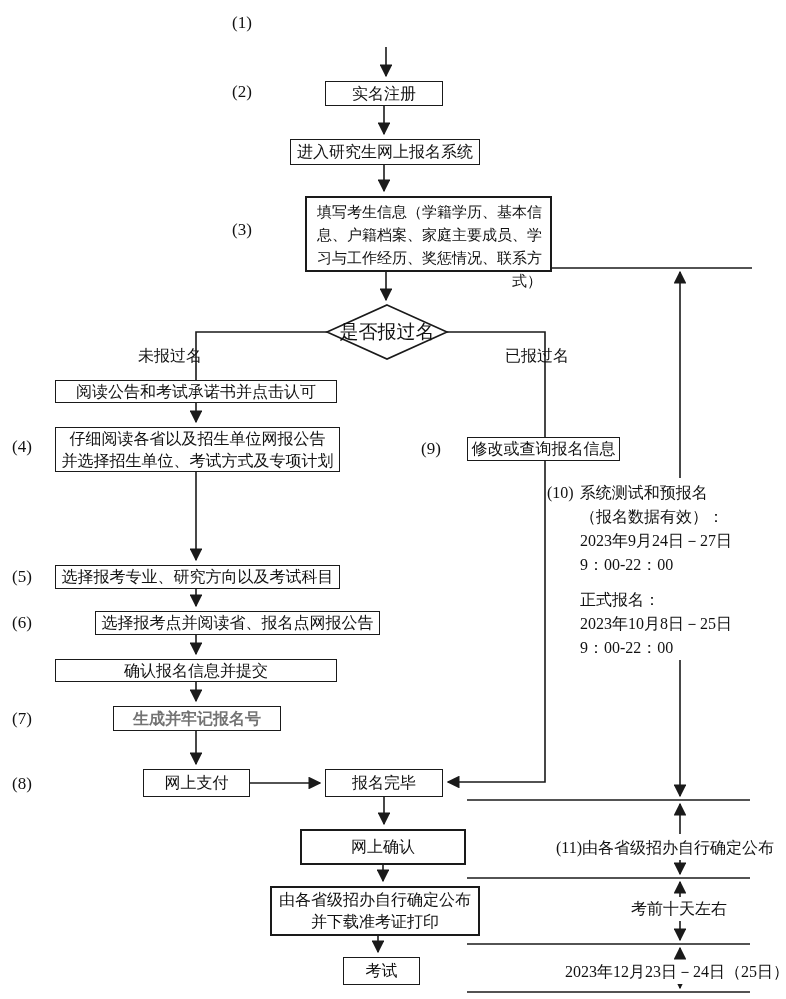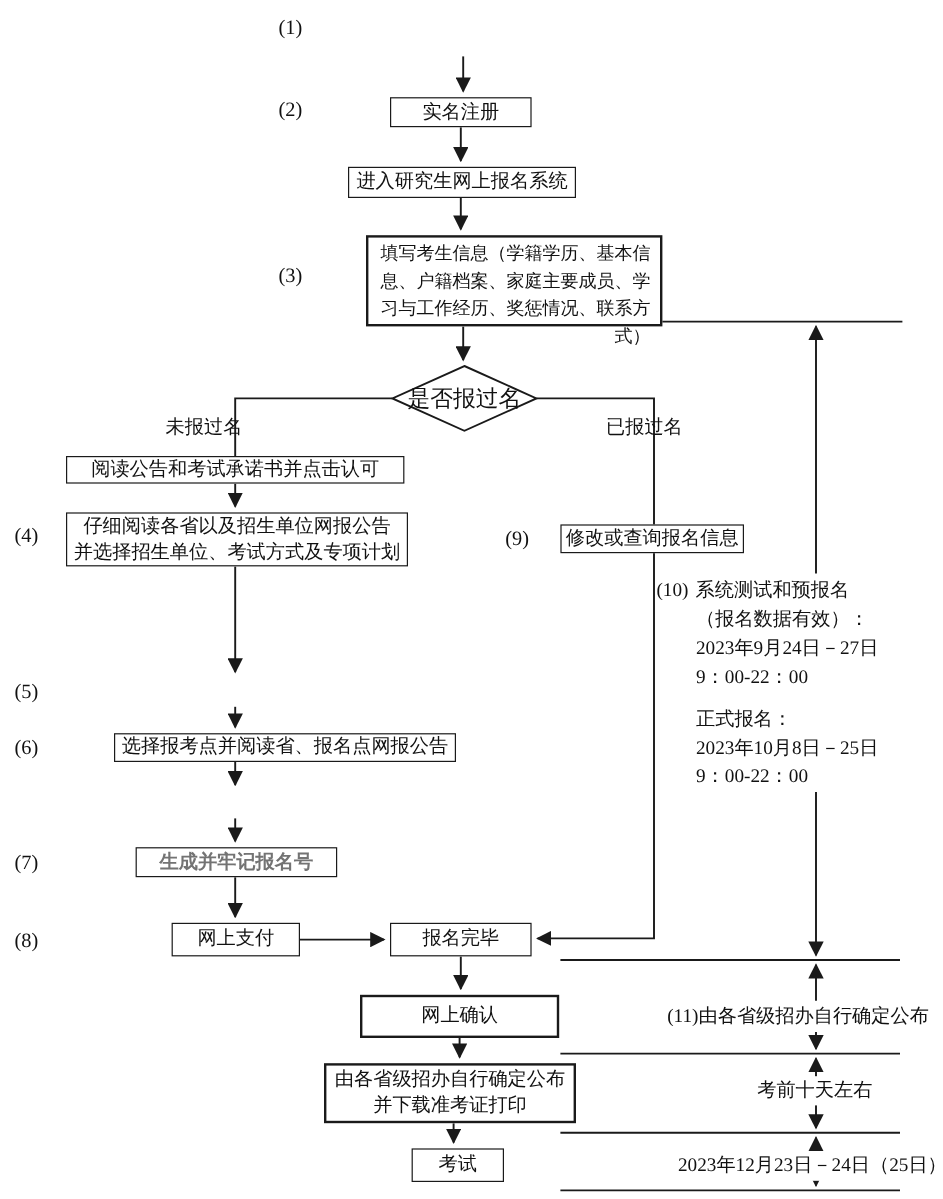--- a/index.html
+++ b/index.html
@@ -117,25 +117,31 @@
 
   <div class="node" style="left:55px;top:427px;width:285px;height:45px;">
     <div>仔细阅读各省以及招生单位网报公告</div>
     <div>并选择招生单位、考试方式及专项计划</div>
   </div>
 
   <div class="node" style="left:467px;top:437px;width:153px;height:24px;">
     <div>修改或查询报名信息</div>
   </div>
 
+  <div class="node" style="left:55px;top:565px;width:285px;height:24px;">
+    <div>选择报考专业、研究方向以及考试科目</div>
+  </div>
 
   <div class="node" style="left:55px;top:611px;width:285px;height:24px;margin-left:40px;">
     <div>选择报考点并阅读省、报名点网报公告</div>
   </div>
 
+  <div class="node" style="left:55px;top:659px;width:282px;height:23px;">
+    <div>确认报名信息并提交</div>
+  </div>
 
   <div class="node" style="left:113px;top:706px;width:168px;height:25px;">
     <div class="red-text">生成并牢记报名号</div>
   </div>
 
   <div class="node" style="left:143px;top:769px;width:107px;height:28px;">
     <div>网上支付</div>
   </div>
 
   <div class="node" style="left:325px;top:769px;width:118px;height:28px;">

